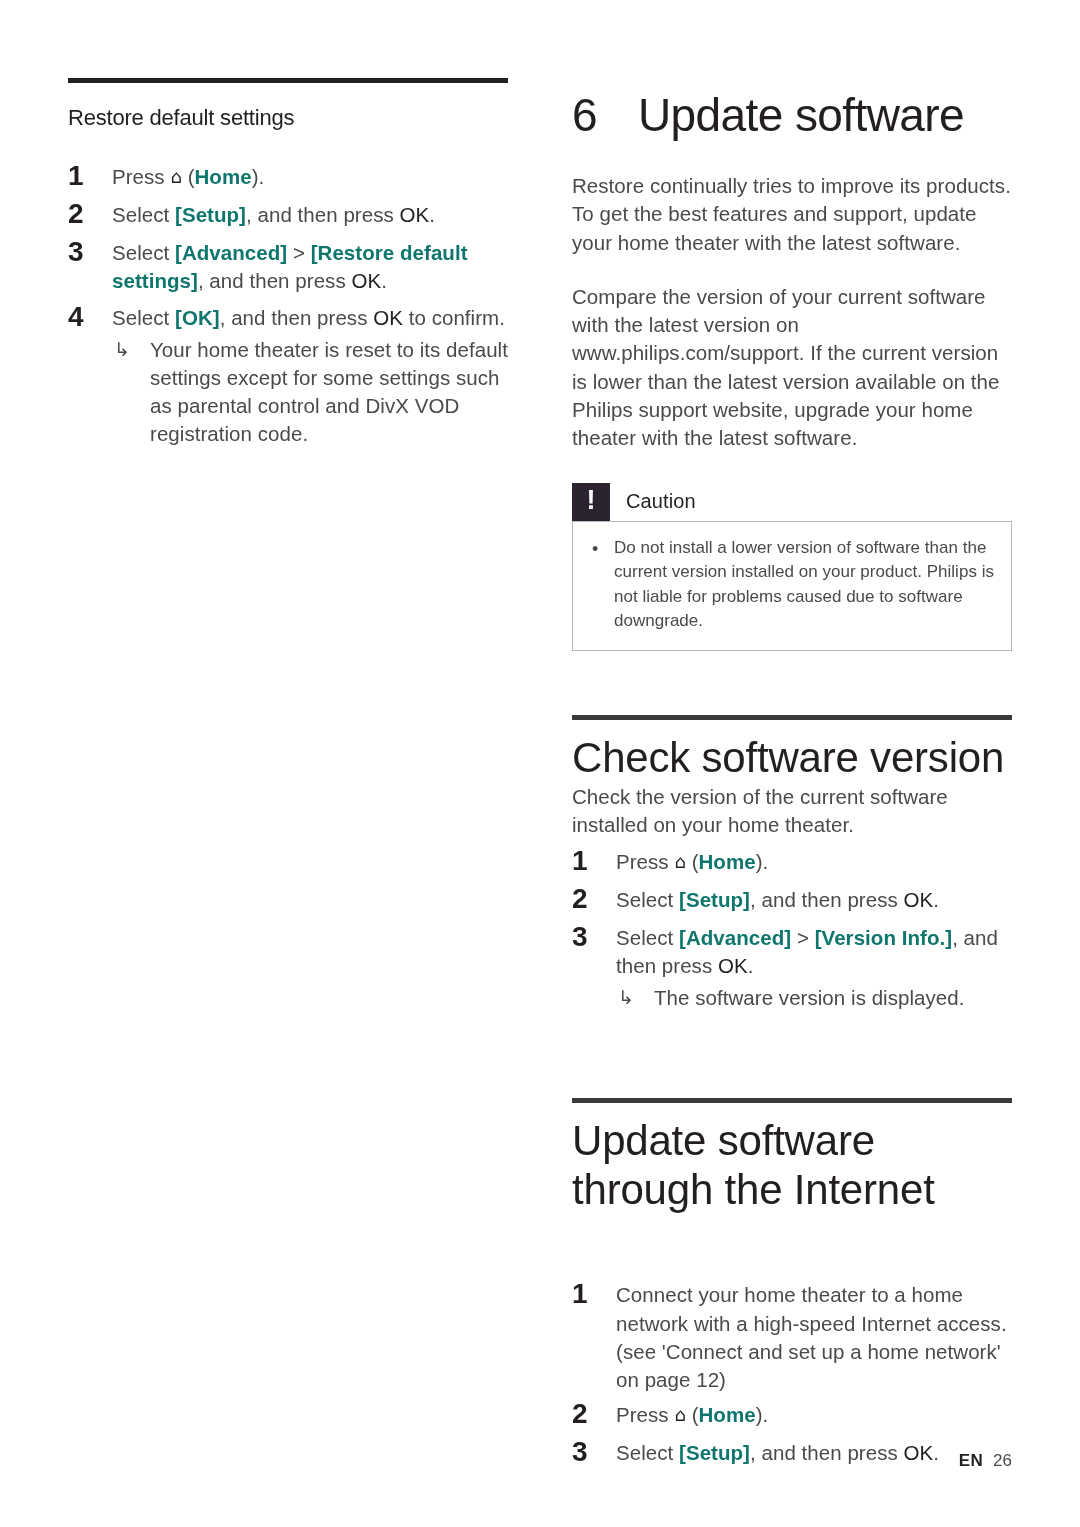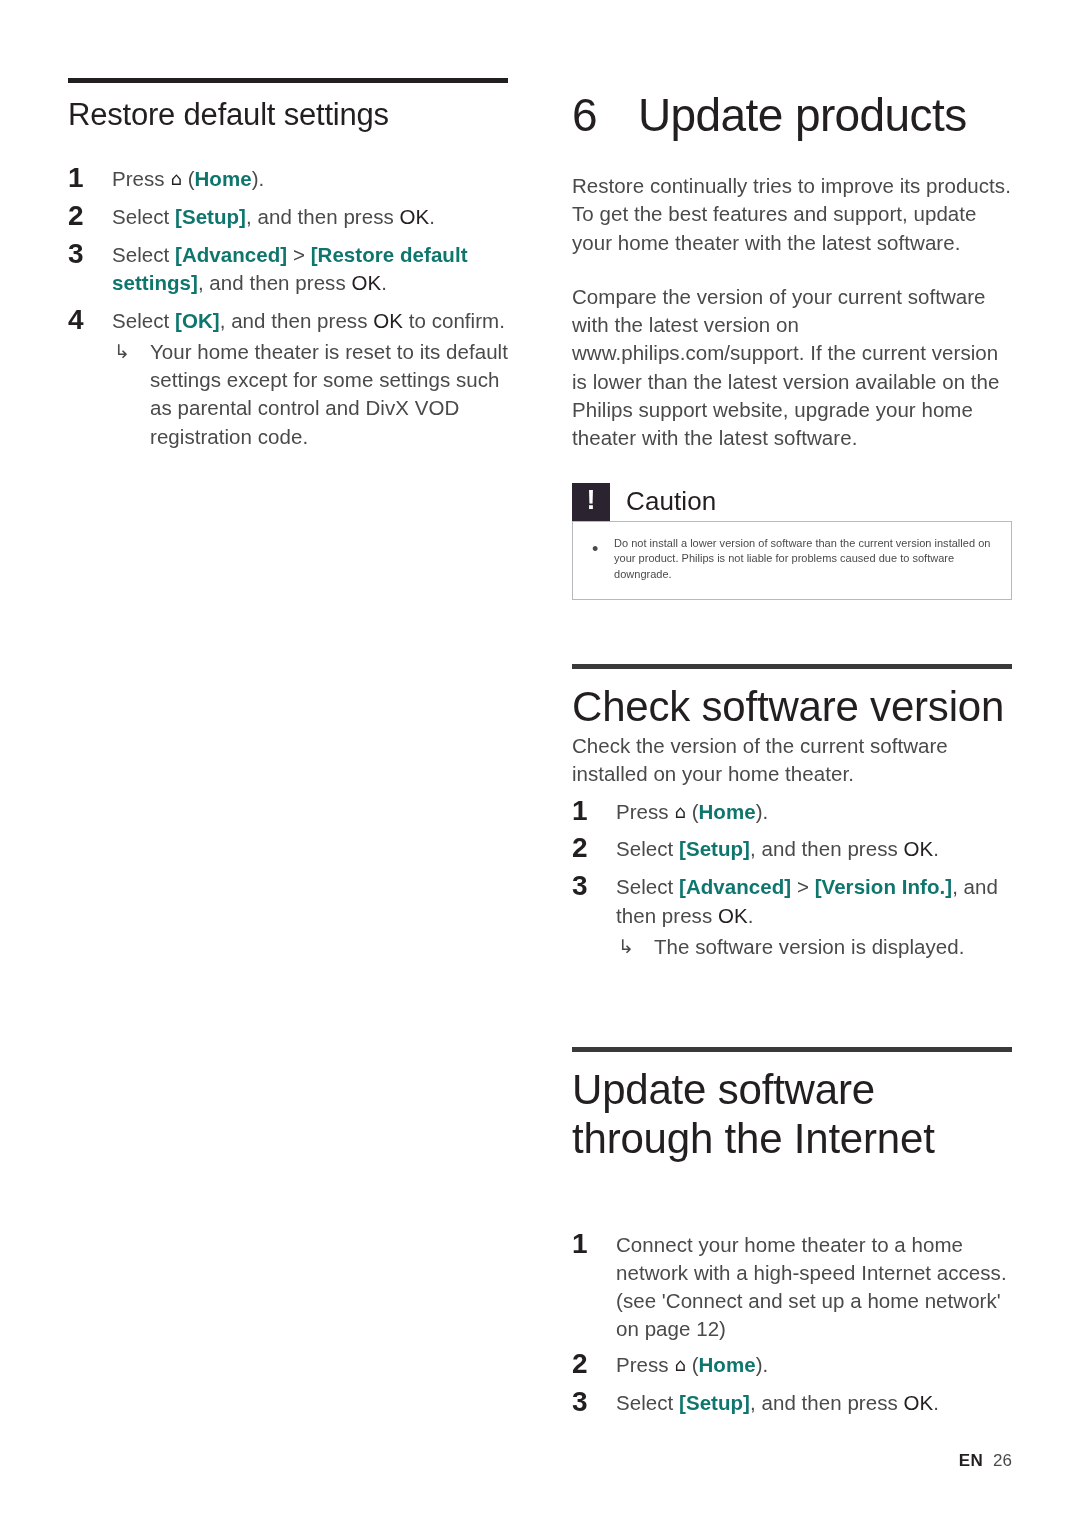--- a/index.html
+++ b/index.html
@@ -41,24 +41,24 @@
     width: 100%;
   }
   .rule-right {
     height: 5px;
     background: #3a3a3a;
     width: 100%;
   }
 
   
   h1.sect {
-    font-size: 31px;
+    font-size: 22px;
     font-weight: 400;
     letter-spacing: -0.2px;
-    margin: 14px 0 0 0;
+    margin: 22px 0 0 0;
     line-height: 1.14;
     color: #231f20;
   }
   .chapter {
     display: flex;
     align-items: baseline;
     margin: 14px 0 0 0;
   }
   .chapter-num {
     font-size: 46px;
@@ -175,21 +175,21 @@
   .note-icon-mark {
     color: #ffffff;
     font-size: 27px;
     font-weight: 700;
     line-height: 1;
     font-family: "Liberation Sans", sans-serif;
     position: relative;
     top: -1px;
   }
   .note-title {
-    font-size: 26px;
+    font-size: 20px;
     color: #231f20;
     margin-left: 16px;
     letter-spacing: 0.1px;
   }
   .note-box {
     border: 1px solid #b9b9bd;
     border-top: 1px solid #b9b9bd;
     padding: 14px 16px 16px 16px;
     box-sizing: border-box;
   }
@@ -201,21 +201,21 @@
     flex: 0 0 22px;
     width: 22px;
     font-size: 18px;
     line-height: 1.45;
     color: #4a4a4a;
     text-align: left;
     padding-left: 3px;
   }
   .note-text {
     flex: 1 1 auto;
-    font-size: 11px;
+    font-size: 17px;
     line-height: 1.45;
     color: #4a4a4a;
     letter-spacing: 0.02px;
   }
 
   
   .sect-block { margin-top: 64px; }
   .sect-block .rule-right { margin-bottom: 0; }
   h1.sect-r {
     font-size: 42px;
@@ -287,21 +287,21 @@
         </span>
       </li>
 
     </ol>
   </div>
 
   <div class="col-right">
 
     <div class="chapter">
       <span class="chapter-num">6</span>
-      <span class="chapter-title">Update products</span>
+      <span class="chapter-title">Update software</span>
     </div>
 
     <div class="intro-block">
       <p class="body">Restore continually tries to improve its products. To get the best features and support, update your home theater with the latest software.</p>
       <div class="gap-para"></div>
       <p class="body">Compare the version of your current software with the latest version on www.philips.com/support. If the current version is lower than the latest version available on the Philips support website, upgrade your home theater with the latest software.</p>
     </div>
 
     <div class="note">
       <div class="note-head">

